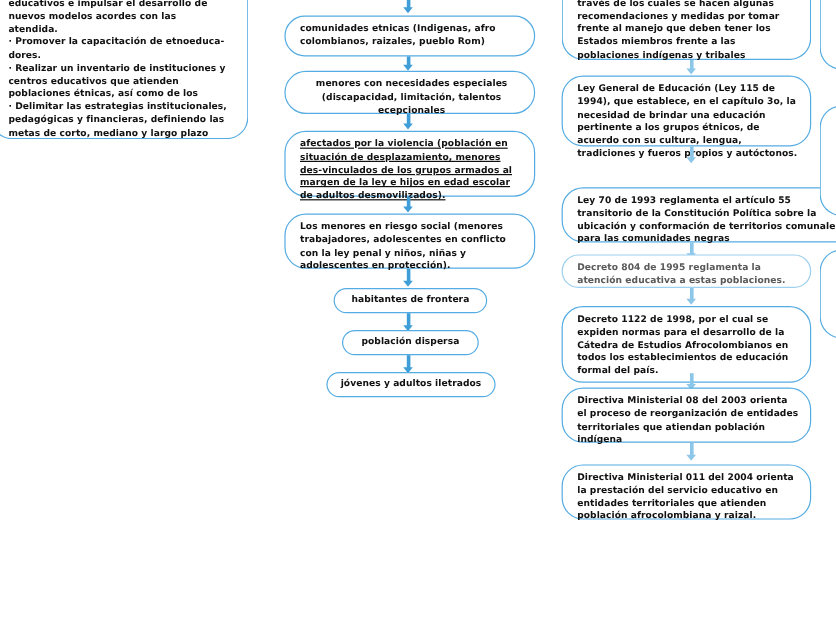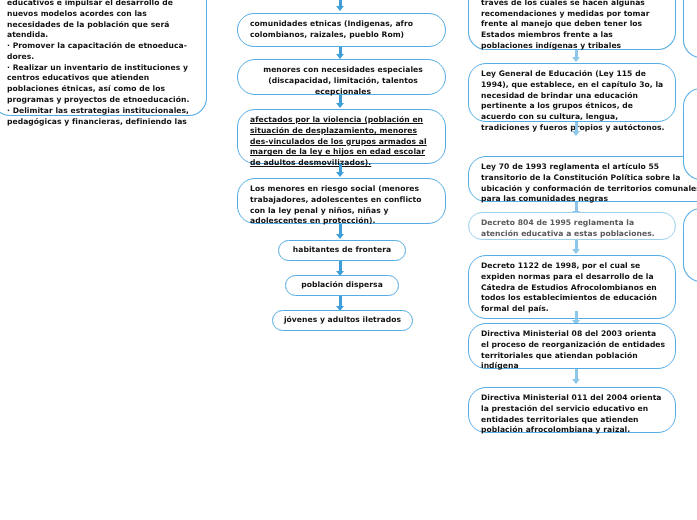--- a/index.html
+++ b/index.html
@@ -86,30 +86,29 @@
   .txt { display: block; }
 </style>
 </head>
 <body>
 
 <div class="canvas">
 
   <div class="node clip-top" id="left-panel" style="left:-8px; top:-6px; width:215px; height:122px; border-radius:0 0 18px 18px; padding:4px 8px 6px 14px;">
       <span class="txt">educativos e impulsar el desarrollo de</span>
       <span class="txt">nuevos modelos acordes con las</span>
-      <span class="txt">necesidades de la población que será</span>
       <span class="txt">atendida.</span>
       <span class="txt">· Promover la capacitación de etnoeduca-</span>
       <span class="txt">dores.</span>
       <span class="txt">· Realizar un inventario de instituciones y</span>
       <span class="txt">centros educativos que atienden</span>
       <span class="txt">poblaciones étnicas, así como de los</span>
-      <span class="txt">programas y proyectos de etnoeducación.</span>
       <span class="txt">· Delimitar las estrategias institucionales,</span>
       <span class="txt">pedagógicas y financieras, definiendo las</span>
+      <span class="txt">metas de corto, mediano y largo plazo</span>
     </div>
 
   <div class="arrow" style="left:336px; top:-2px; height:14px;">
     <div class="shaft" style="height:9px;"></div>
       <div class="head" style="top:8px;"></div>
   </div>
 
   <div class="node" id="c0" style="left:237px; top:13px; width:209px; height:34px;">
       <span class="txt">comunidades etnicas (Indigenas, afro colombianos, raizales, pueblo Rom)</span>
     </div>

